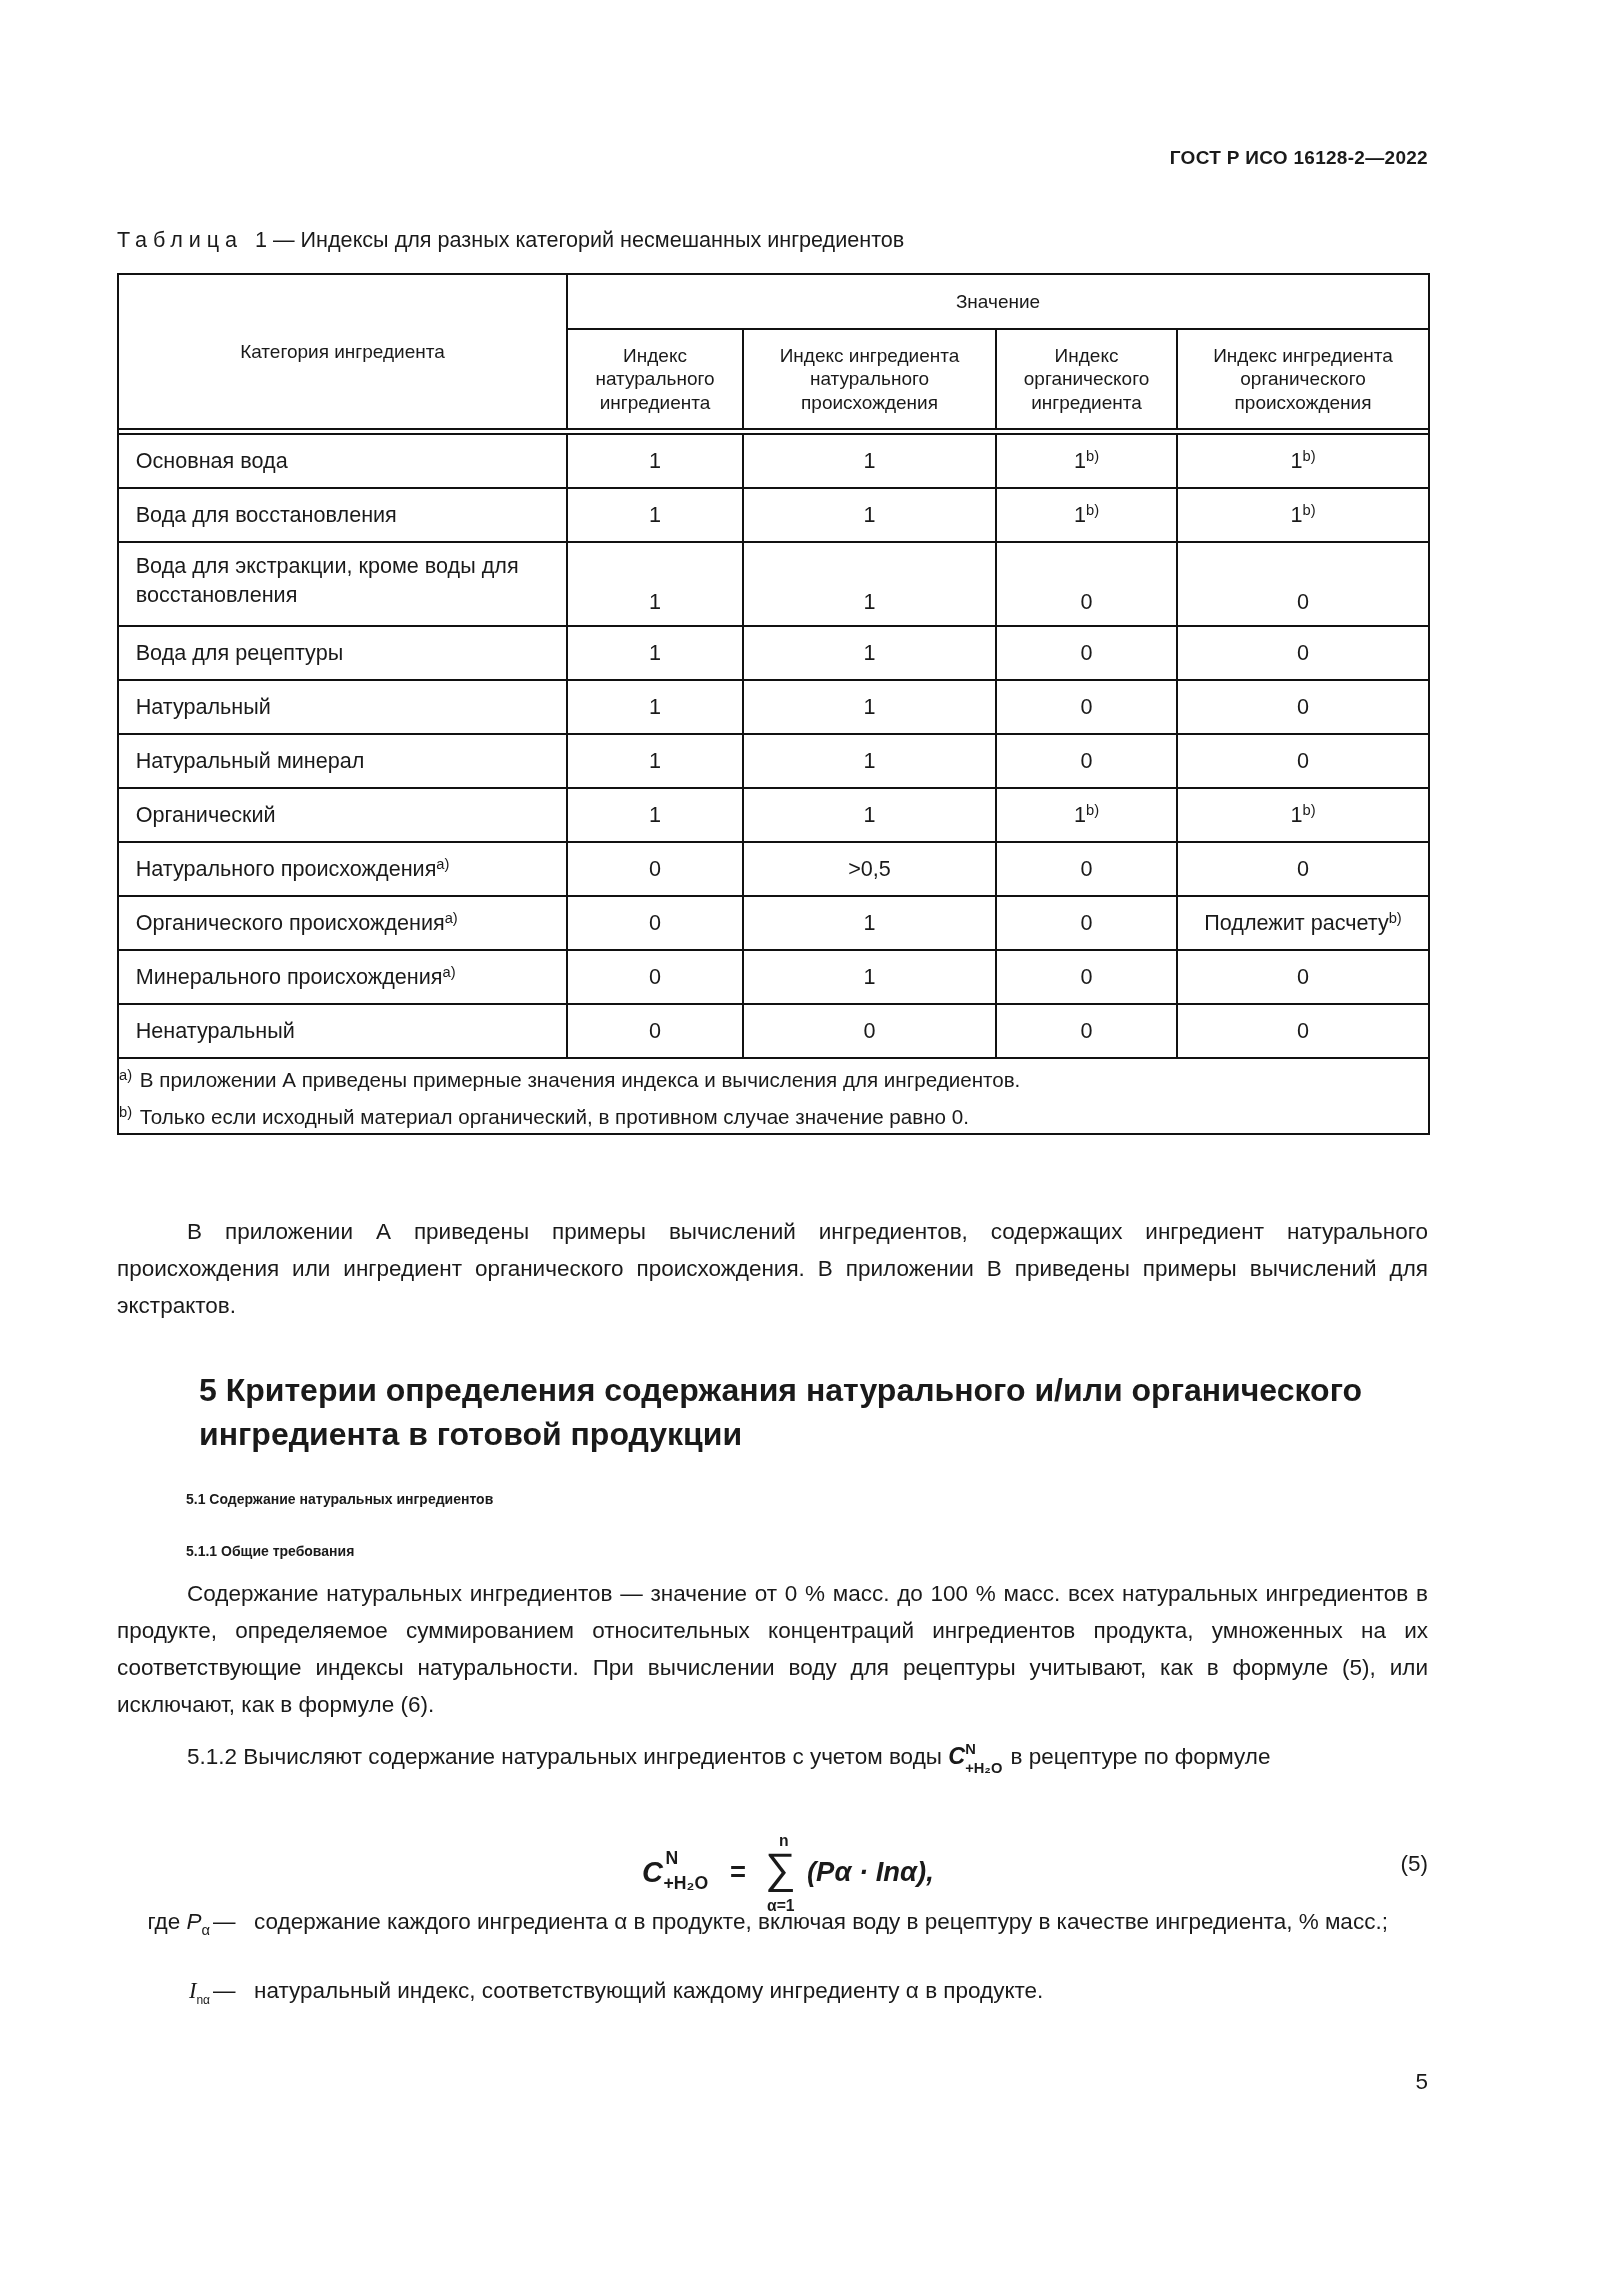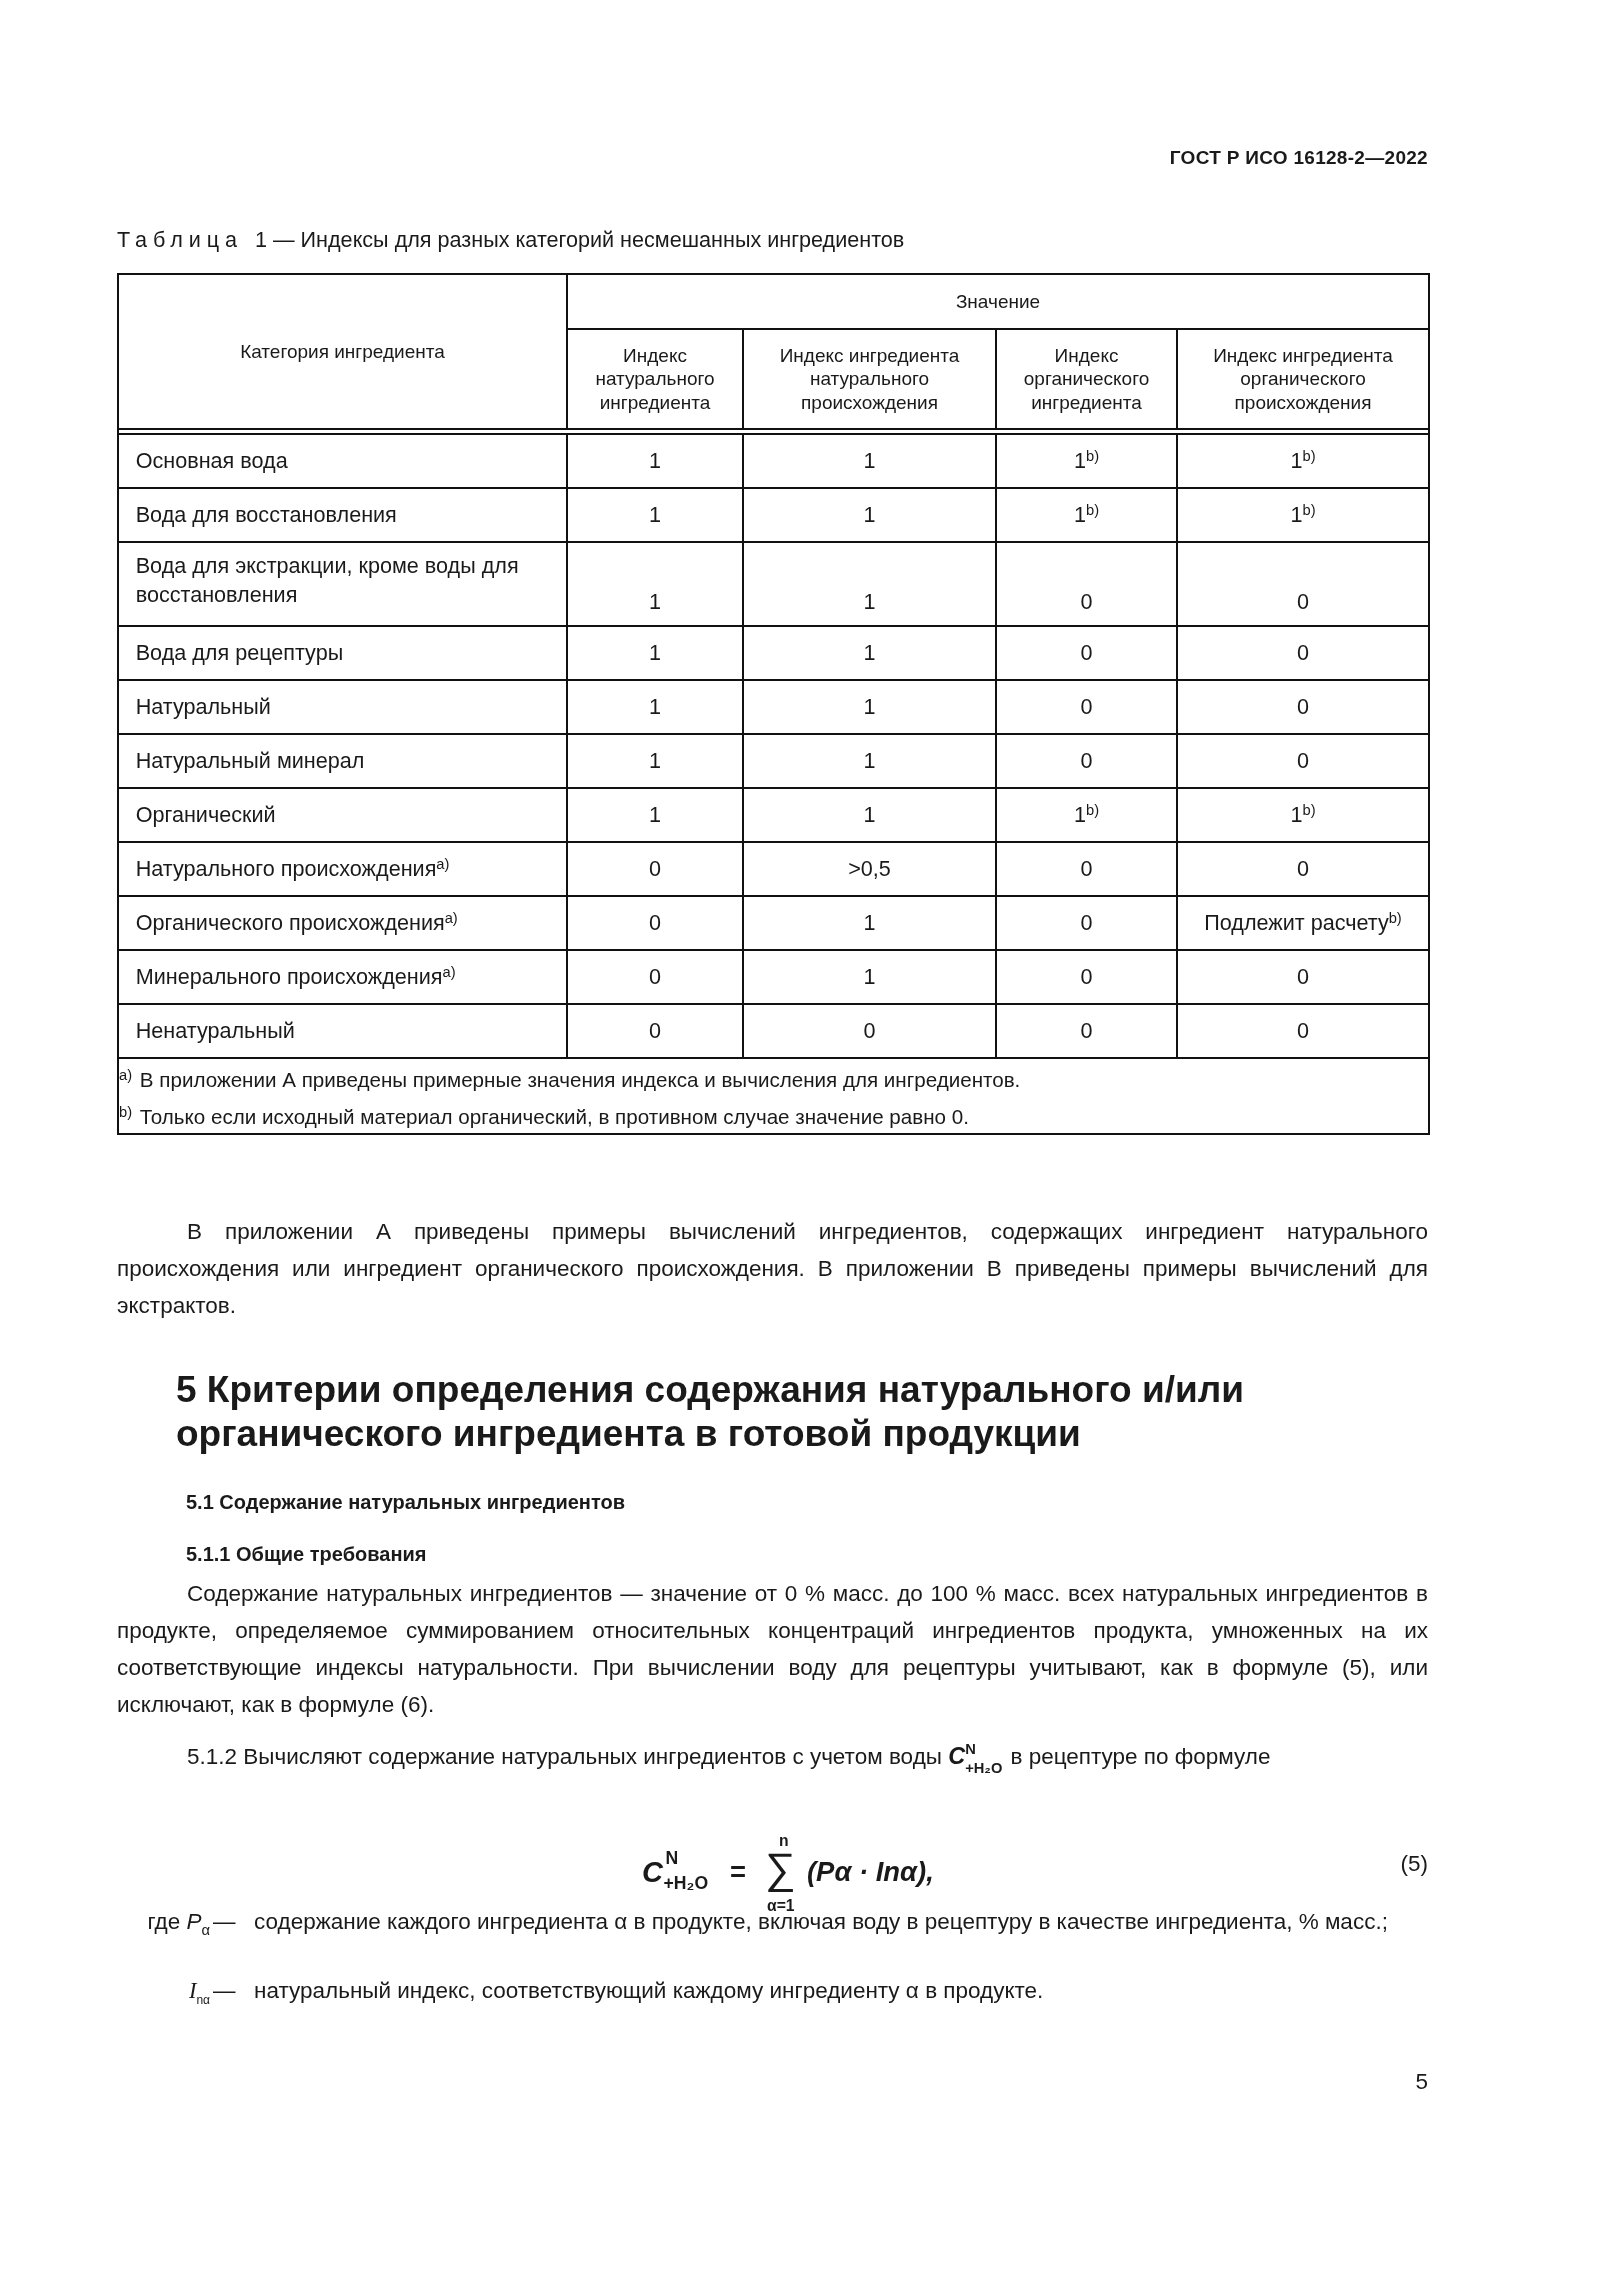--- a/index.html
+++ b/index.html
@@ -22,22 +22,22 @@
   td.cat.justify { text-align:justify; text-align-last:left; }
   .r57 { height:54px; }
   .r88 { height:84px; }
   sup.fn { font-size:14.7px; vertical-align:6.9px; line-height:0; }
   td.notes { padding:9.8px 0 9.8px 55px; font-size:20.6px; line-height:33px; height:71px; vertical-align:top; }
   td.notes .fnmark { font-size:14.7px; vertical-align:6.9px; margin-right:7.8px; }
 
   .para { position:absolute; left:117px; width:1311px; font-size:22.5px; line-height:37px;
           text-align:justify; }
   .para .ind { display:inline-block; width:70px; }
-  h2.sec { position:absolute; left:176px; width:1235px; margin:0; font-size:37px; line-height:44px; font-weight:bold; }
-  h3.sub { position:absolute; left:186px; margin:0; font-size:20px; font-weight:bold; }
+  h2.sec { position:absolute; left:199px; width:1235px; margin:0; font-size:32px; line-height:44px; font-weight:bold; }
+  h3.sub { position:absolute; left:186px; margin:0; font-size:14px; font-weight:bold; }
   .formula { position:absolute; left:642px; top:1836px; font-family:"Liberation Sans", sans-serif; }
   .fnum { position:absolute; right:193px; top:1851px; font-size:22.5px; }
   .where { position:absolute; left:117px; width:1311px; font-size:22.5px; line-height:26px; }
   .where .term { position:absolute; text-align:right; width:93px; }
   .where .dash { position:absolute; left:96px; }
   .where .desc { position:absolute; left:137px; width:1174px; text-align:justify; text-align-last:left; }
   #page-number { right:193px; top:2069px; font-size:22.5px; }
   i.mvar { font-family:"Liberation Serif", serif; font-style:italic; }
 </style>
 </head>

